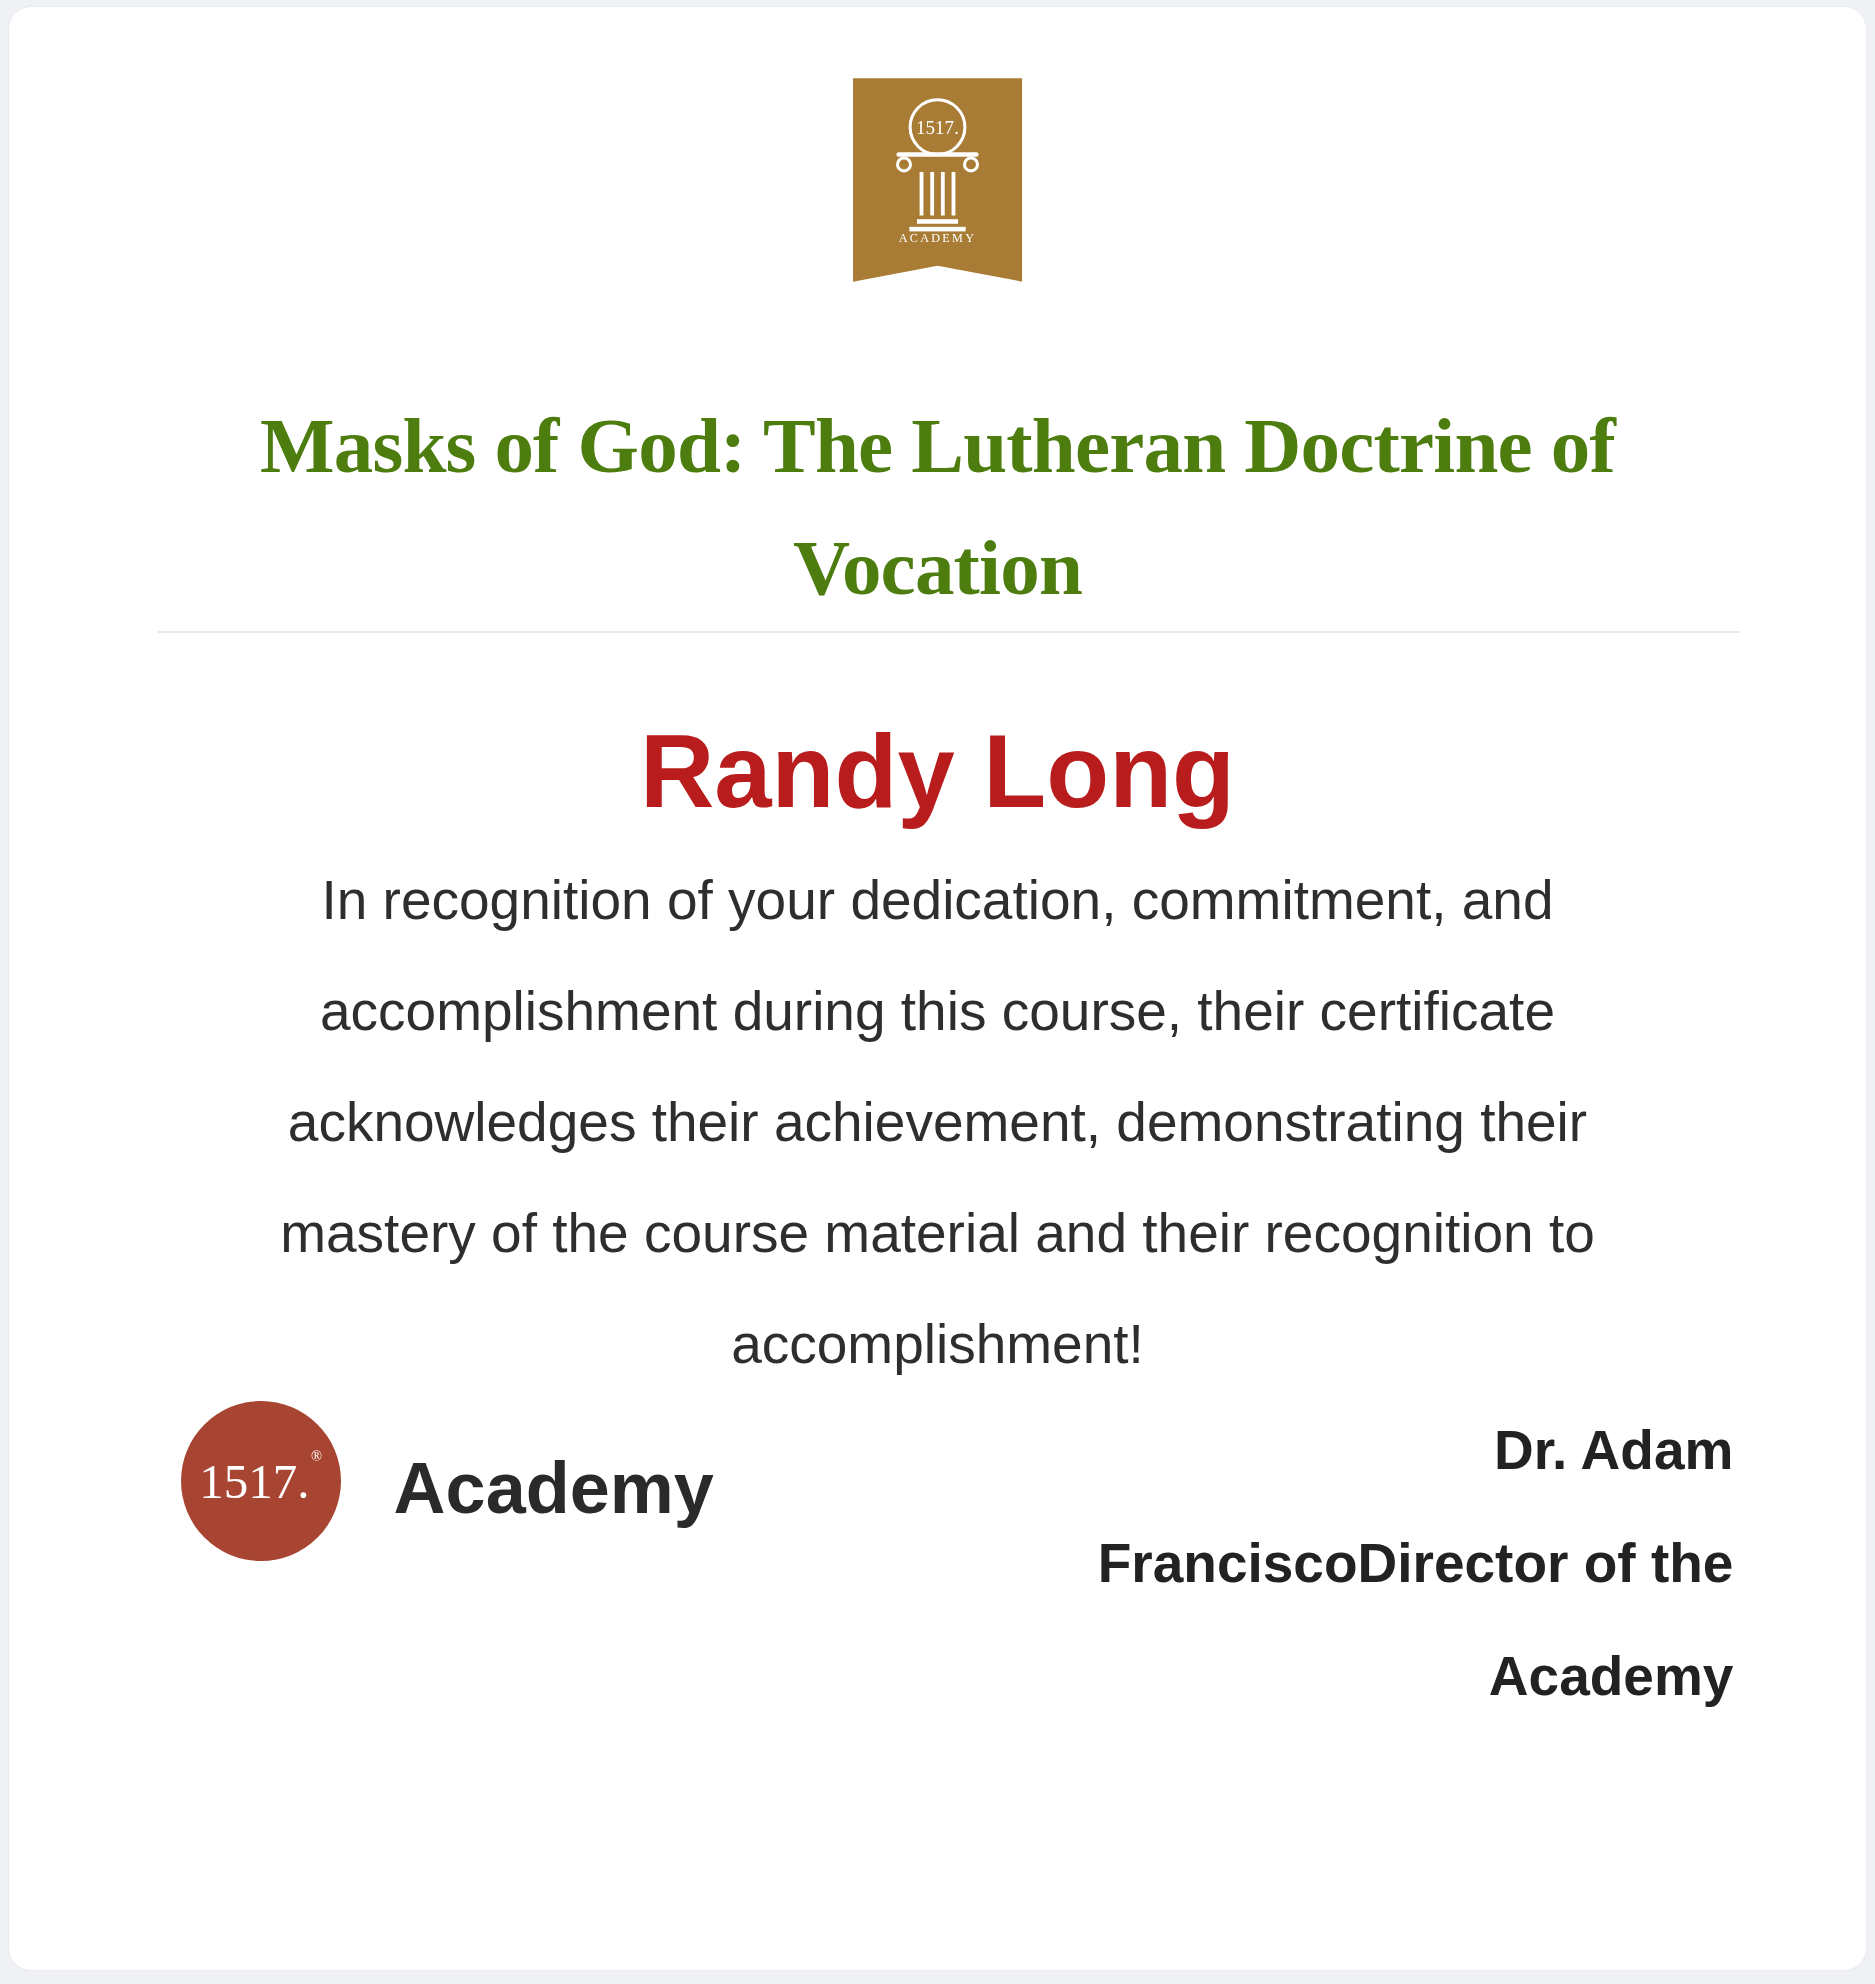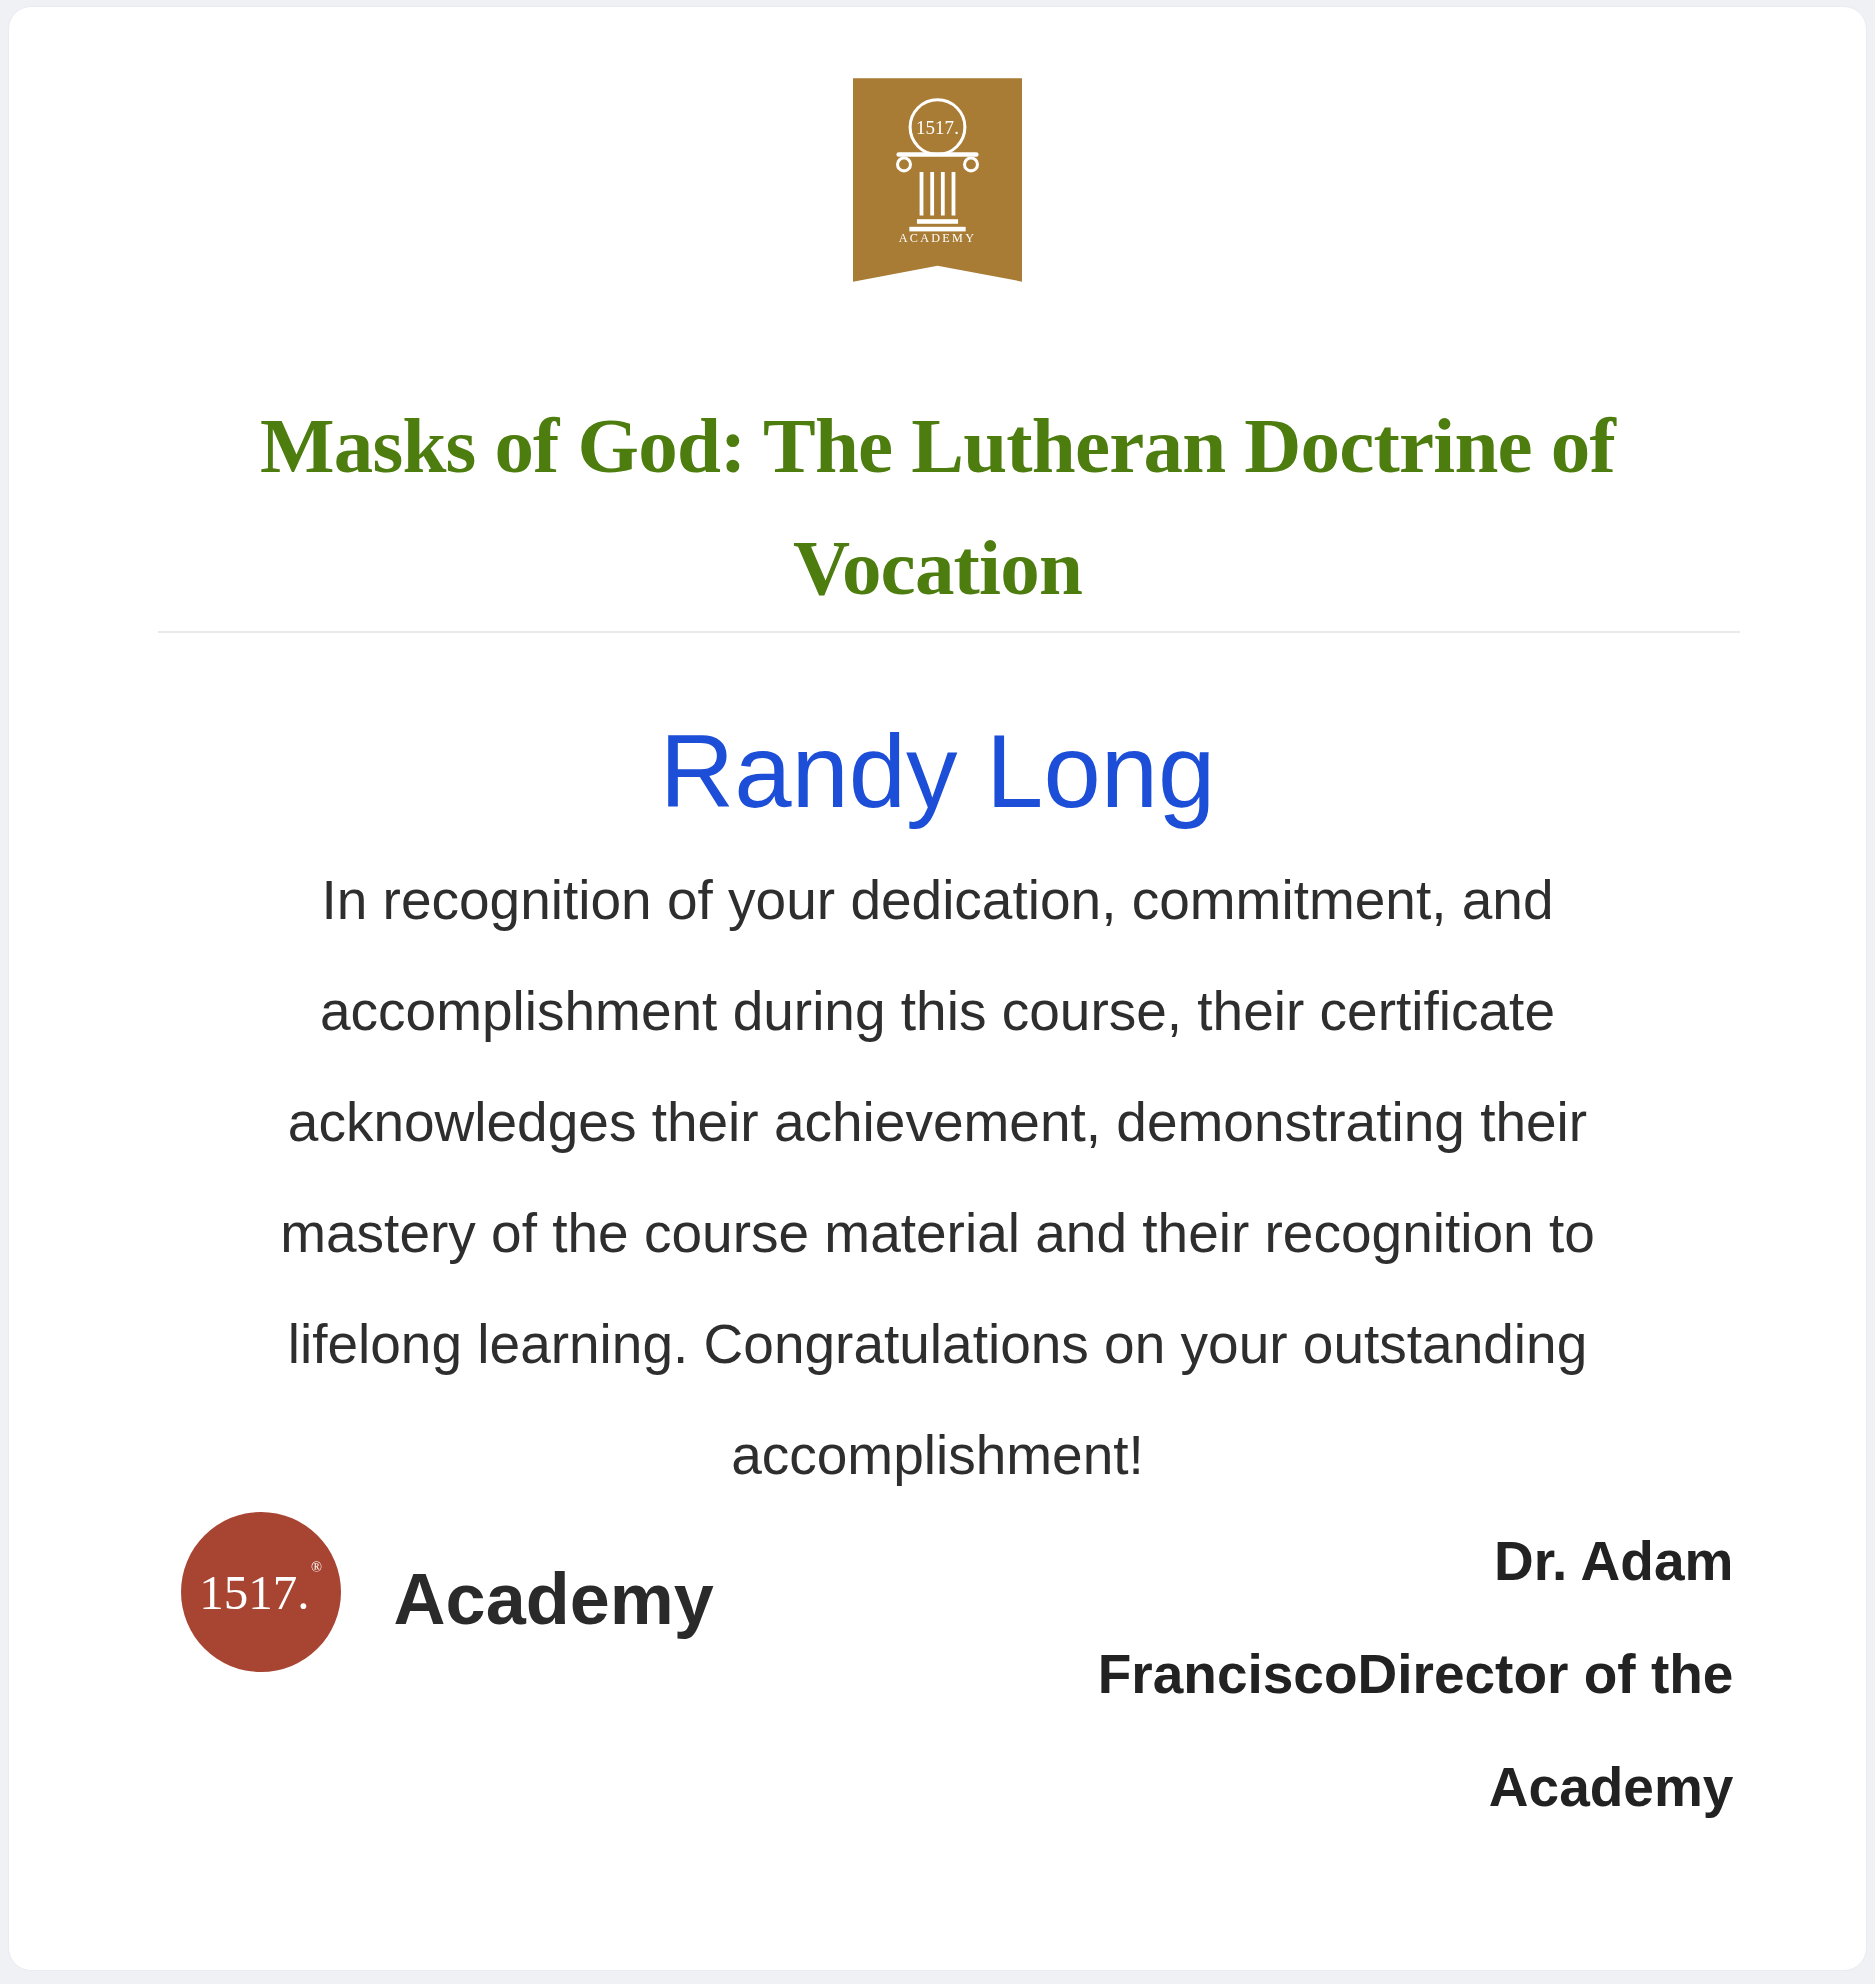--- a/index.html
+++ b/index.html
@@ -50,22 +50,22 @@
   .divider {
     border: none;
     border-top: 2.3px solid #e9e9e9;
     margin: 1.5px 126px 0 149px;
   }
   .recipient {
     margin-top: 75px;
     text-align: center;
     font-size: 103px;
     line-height: 128px;
-    font-weight: normal;
-    color: #1d4ed8;
+    font-weight: bold;
+    color: #b91c1c;
     white-space: nowrap;
   }
   .body-text {
     margin-top: 9.1px;
     text-align: center;
     font-size: 55px;
     line-height: 111px;
     color: #2e2e2e;
   }
   .body-text .line { white-space: nowrap; }
@@ -145,21 +145,20 @@
 
   <hr class="divider">
 
   <div class="recipient">Randy Long</div>
 
   <div class="body-text">
     <div class="line">In recognition of your dedication, commitment, and</div>
     <div class="line">accomplishment during this course, their certificate</div>
     <div class="line">acknowledges their achievement, demonstrating their</div>
     <div class="line">mastery of the course material and their recognition to</div>
-    <div class="line">lifelong learning. Congratulations on your outstanding</div>
     <div class="line">accomplishment!</div>
   </div>
 
   <div class="footer">
     <div class="brand">
       <div class="brand-circle">
         <span>1517.</span>
         <span class="brand-reg">®</span>
       </div>
       <div class="brand-label">Academy</div>

